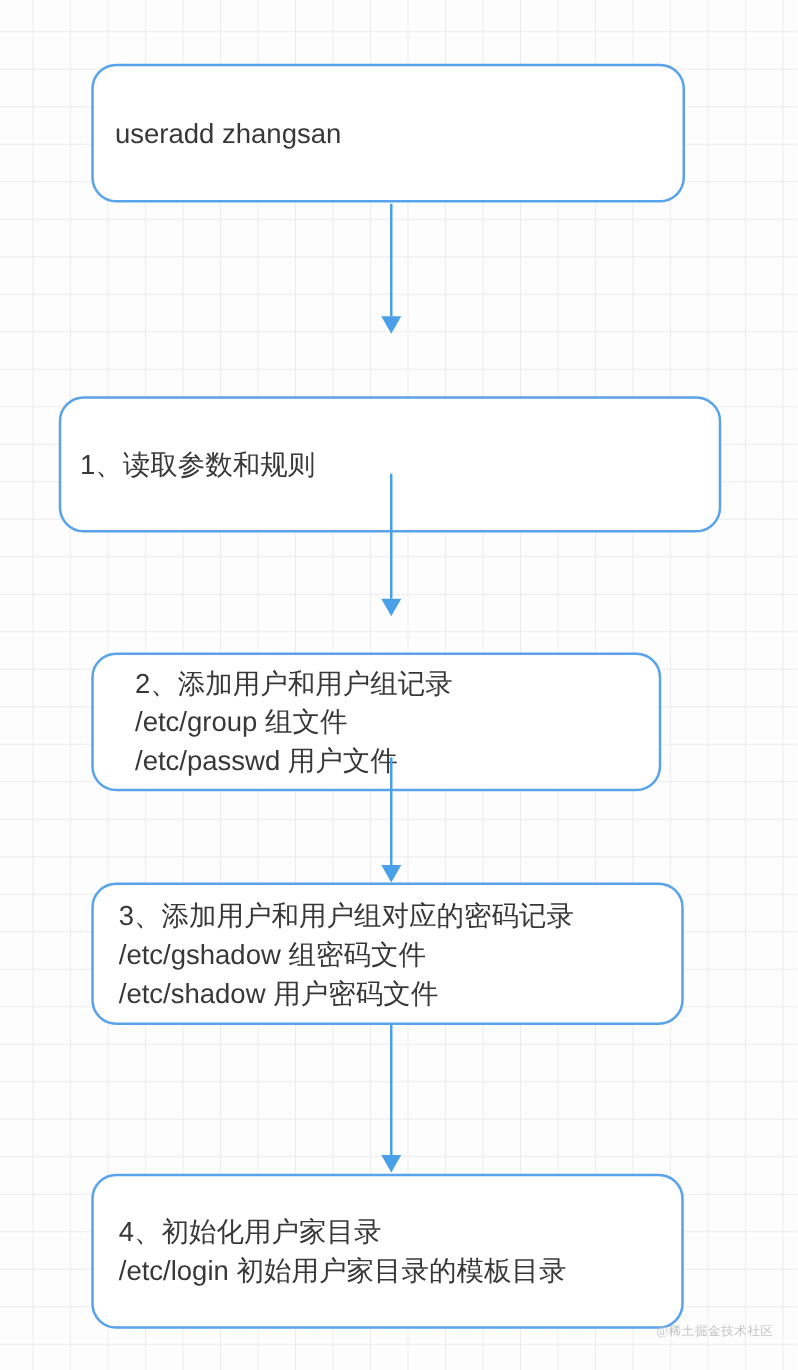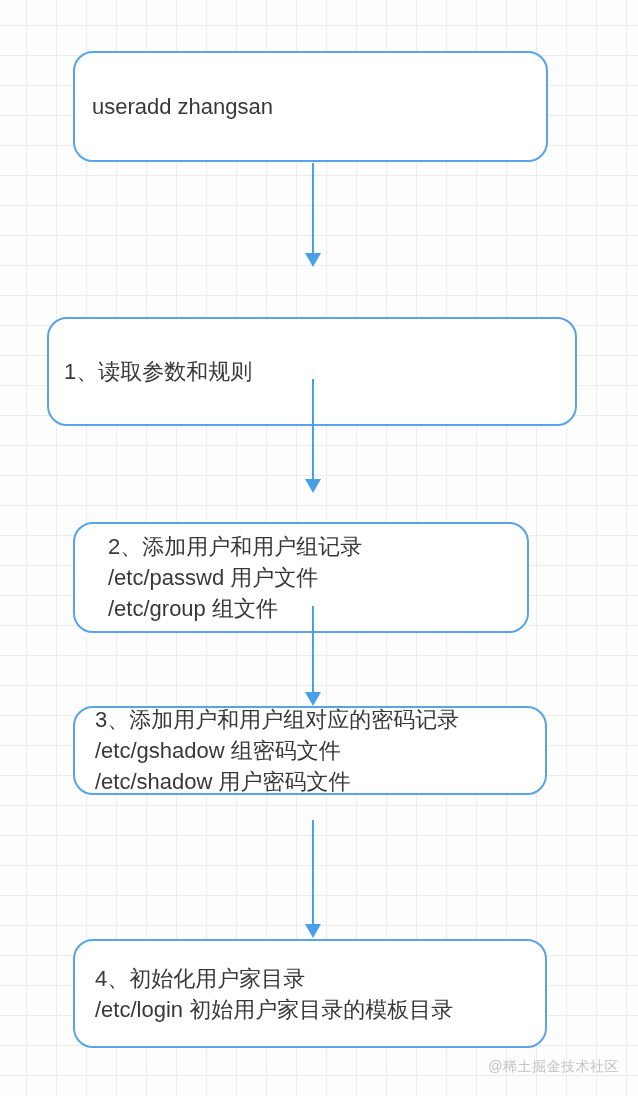--- a/index.html
+++ b/index.html
@@ -27,22 +27,22 @@
     justify-content: center;
     padding: 0 14px 0 17px;
     color: var(--text, #383838);
     font-size: 22px;
     line-height: 31px;
     white-space: nowrap;
   }
   .node-0 { left: 73px;  top: 51px;  width: 475px; height: 111px; }
   .node-1 { left: 47px;  top: 269px; width: 530px; height: 109px; padding-left: 15px; margin-top: 48px; }
   .node-2 { left: 73px;  top: 494px; width: 456px; height: 111px; padding-left: 33px; margin-top: 28px; }
-  .node-3 { left: 73px;  top: 706px; width: 474px; height: 89px; padding-left: 20px; }
-  .node-4 { left: 73px;  top: 939px; width: 474px; height: 109px; padding-left: 20px; }
+  .node-3 { left: 73px;  top: 706px; width: 474px; height: 114px; padding-left: 20px; }
+  .node-4 { left: 73px;  top: 939px; width: 474px; height: 124px; padding-left: 20px; }
   .connector {
     position: absolute;
     left: 304px;
     width: 17px;
     display: flex;
     flex-direction: column;
     align-items: center;
   }
   .connector .shaft {
     flex: 1;
@@ -57,23 +57,24 @@
     border-top: 14px solid var(--arrow, #4aa0e8);
   }
   .connector-0 { top: 163px; height: 104px; }
   .connector-1 { top: 379px; height: 114px; }
   .connector-2 { top: 606px; height: 100px; }
   .connector-3 { top: 820px; height: 118px; }
   .watermark {
     position: absolute;
     right: 19px;
     top: 1058px;
-    font-size: 14px;
+    font-size: 10px;
     letter-spacing: 0.5px;
     color: var(--watermark, #c3c3c3);
+    font-family: Liberation Serif, serif;
   }
 </style>
 </head>
 <body>
 
 <div class="canvas">
 
   <div class="node node-0">
     <div>useradd zhangsan</div>
   </div>
@@ -87,22 +88,22 @@
     <div>1、读取参数和规则</div>
   </div>
 
   <div class="connector connector-1">
     <div class="shaft"></div>
     <div class="head"></div>
   </div>
 
   <div class="node node-2">
     <div>2、添加用户和用户组记录</div>
+    <div>/etc/group 组文件</div>
     <div>/etc/passwd 用户文件</div>
-    <div>/etc/group 组文件</div>
   </div>
 
   <div class="connector connector-2">
     <div class="shaft"></div>
     <div class="head"></div>
   </div>
 
   <div class="node node-3">
     <div>3、添加用户和用户组对应的密码记录</div>
     <div>/etc/gshadow 组密码文件</div>

